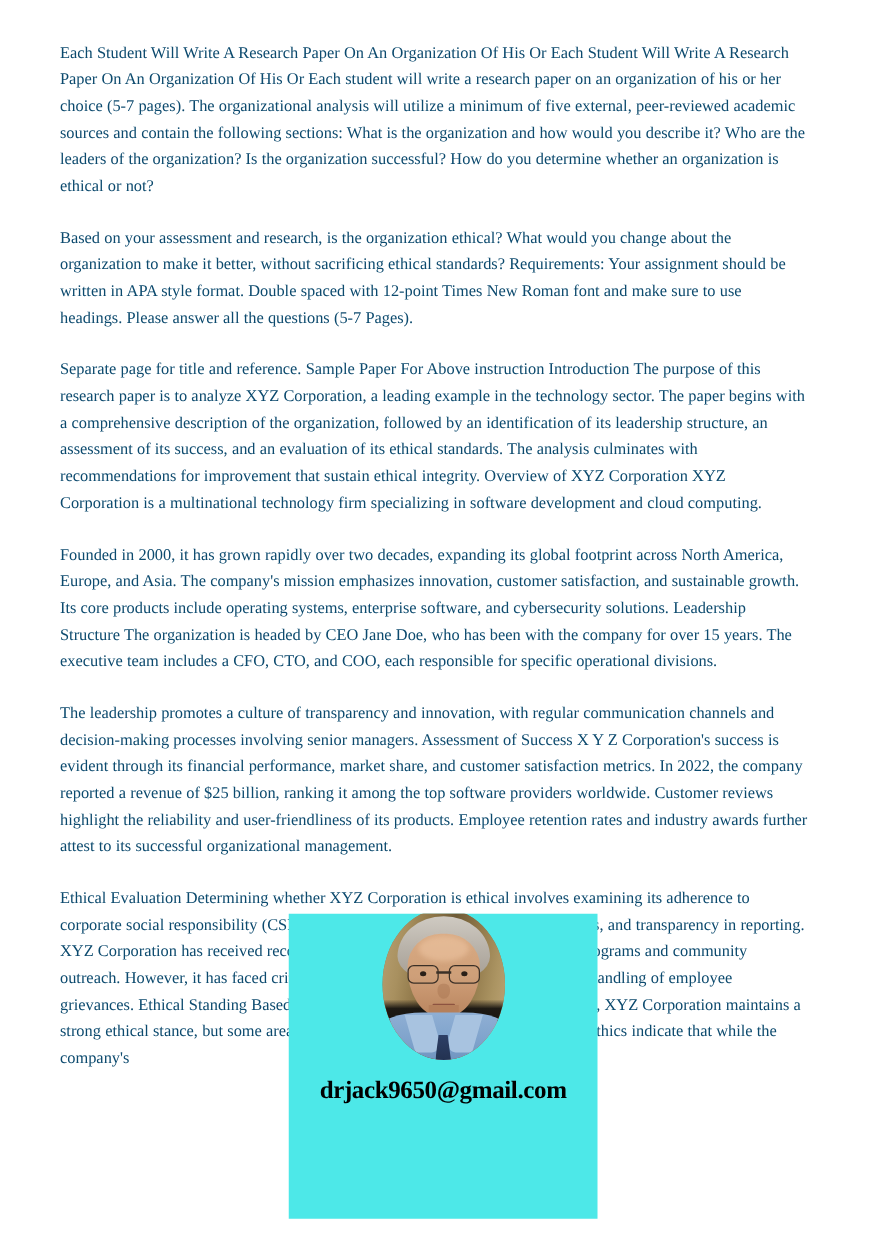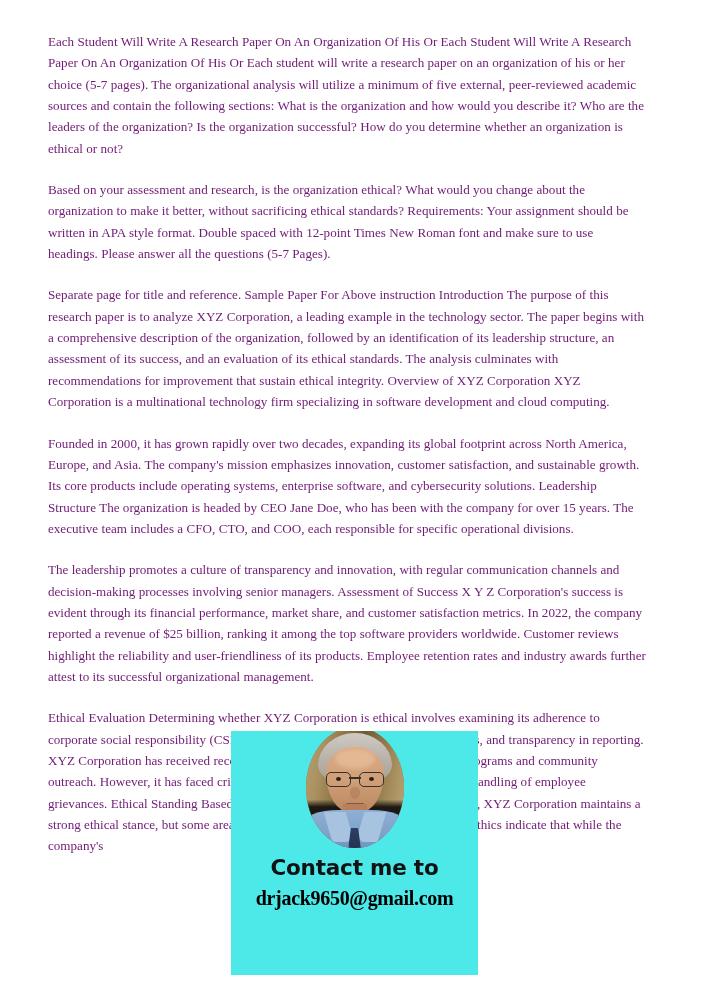--- a/index.html
+++ b/index.html
@@ -31,21 +31,21 @@
     position: absolute;
     left: 48px;
     top: 31px;
     width: 598px;
   }
   .para {
     font-family: "Liberation Serif", "DejaVu Serif", serif;
     font-size: 13.1px;
     line-height: 21.35px;
     text-align: left;
-    color: #701a75;
+    color: #0c4a6e;
     margin: 0 0 20px 0;
     white-space: normal;
     word-spacing: 0.1px;
   }
   .para:last-child { margin-bottom: 0; }
 
   
   .contact-overlay {
     position: absolute;
     left: 231px;
@@ -290,19 +290,18 @@
         <div class="av-mouth"></div>
         <div class="av-neck"></div>
         <div class="av-shirt"></div>
         <div class="av-collar-l"></div>
         <div class="av-collar-r"></div>
         <div class="av-tie"></div>
       </div>
     </div>
 
     <div class="contact-lines">
-      <div class="contact-line">Contact me to</div>
       <div class="contact-email">drjack9650@gmail.com</div>
     </div>
 
   </div>
 
 </div>
 
 </body></html>

